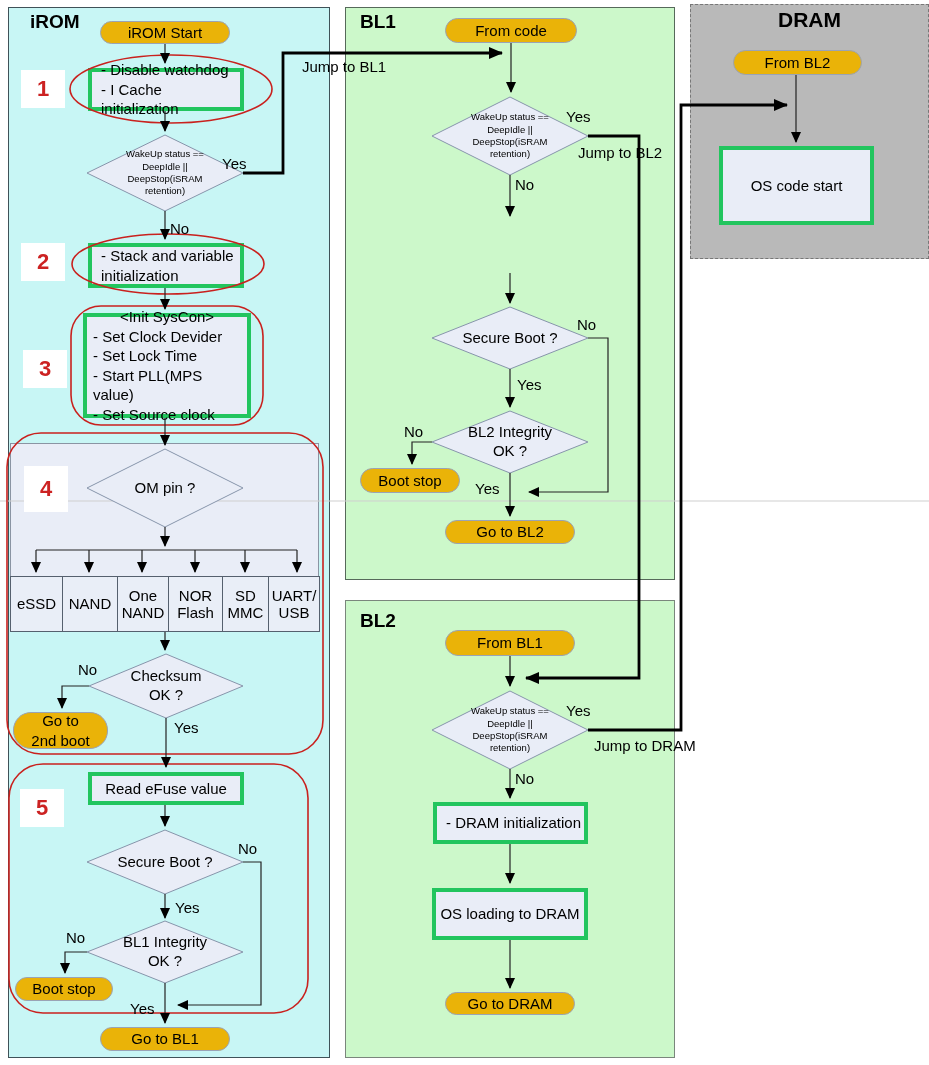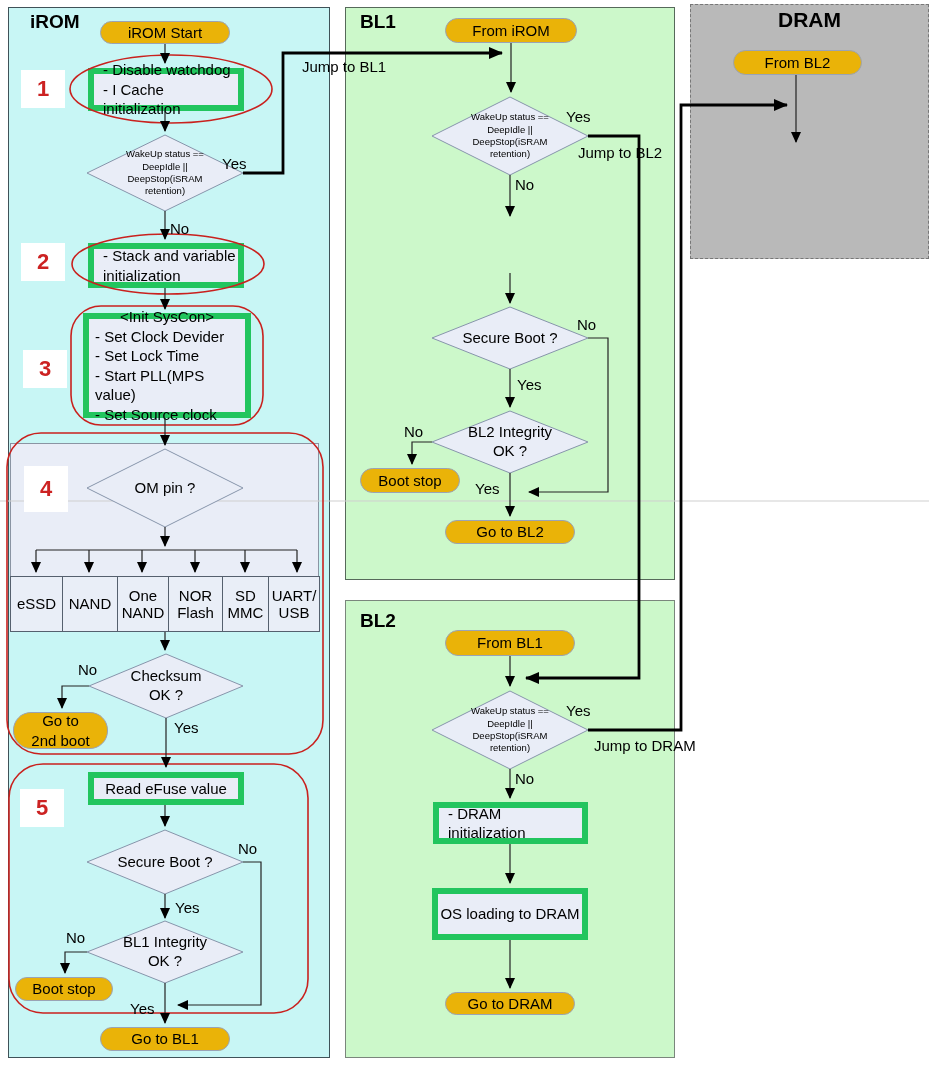--- a/index.html
+++ b/index.html
@@ -2,21 +2,21 @@
 <html><head>
 <meta charset="utf-8">
 <style>
   html,body{margin:0;padding:0;background:#fff;}
   #stage{position:relative;width:929px;height:1065px;background:#fff;overflow:hidden;
          font-family:"Liberation Sans",sans-serif;color:#000;}
   .panel{position:absolute;box-sizing:border-box;}
   .panel-title{position:absolute;font-weight:bold;font-size:19px;}
   .node,.pill,.cell{position:absolute;box-sizing:border-box;display:flex;align-items:center;
          justify-content:center;text-align:center;white-space:pre-line;font-size:15px;line-height:1.3;
-         background:#e9edf7;border:6px solid #22c55e;}
+         background:#e9edf7;border:4px solid #22c55e;}
   .node.left{justify-content:flex-start;text-align:left;padding-left:9px;}
   .pill{background:#eab308;border:1px solid #9aa3b5;border-radius:14px;}
   .cell{background:#e9eef7;border:1px solid #55606e;line-height:1.15;}
   .dtext{position:absolute;display:flex;align-items:center;justify-content:center;text-align:center;
          white-space:pre-line;font-size:15px;line-height:1.25;pointer-events:none;}
   .dtext.small{font-size:9.5px;line-height:1.3;}
   .lbl{position:absolute;font-size:15px;white-space:nowrap;}
   .badge{position:absolute;width:44px;height:38px;background:#fff;color:#cc2222;font-weight:bold;
          font-size:22px;display:flex;align-items:center;justify-content:center;}
   .syscon-title{text-align:center;}
@@ -63,30 +63,31 @@
 MMC</div>
   <div class="cell" style="left:268px;top:576px;width:52px;height:56px;">UART/
 USB</div>
 
   <div class="pill" style="left:13px;top:712px;width:95px;height:37px;border-radius:18px;">Go to
 2nd boot</div>
   <div class="node" style="left:88px;top:772px;width:156px;height:33px;">Read eFuse value</div>
   <div class="pill" style="left:15px;top:977px;width:98px;height:24px;">Boot stop</div>
   <div class="pill" style="left:100px;top:1027px;width:130px;height:24px;text-align:right;">Go to BL1</div>
 
-  <div class="pill" style="left:445px;top:18px;width:132px;height:25px;">From iROM</div>
+  <div class="pill" style="left:445px;top:18px;width:132px;height:25px;">From code</div>
   <div class="pill" style="left:360px;top:468px;width:100px;height:25px;">Boot stop</div>
   <div class="pill" style="left:445px;top:520px;width:130px;height:24px;">Go to BL2</div>
 
   <div class="pill" style="left:445px;top:630px;width:130px;height:26px;">From BL1</div>
   <div class="node left" style="left:433px;top:802px;width:155px;height:42px;">- DRAM initialization</div>
   <div class="node" style="left:432px;top:888px;width:156px;height:52px;">OS loading to DRAM</div>
   <div class="pill" style="left:445px;top:992px;width:130px;height:23px;">Go to DRAM</div>
 
   <div class="pill" style="left:733px;top:50px;width:129px;height:25px;">From BL2</div>
+  <div class="node" style="left:719px;top:146px;width:155px;height:79px;">OS code start</div>
 
   <svg width="929" height="1065" viewBox="0 0 929 1065">
     <defs>
       <marker id="ah9" markerUnits="userSpaceOnUse" markerWidth="11" markerHeight="10" refX="10" refY="5" orient="auto">
         <path d="M0,0 L11,5 L0,10 z" fill="#000"></path>
       </marker>
       <marker id="ah12" markerUnits="userSpaceOnUse" markerWidth="14" markerHeight="12" refX="13" refY="6" orient="auto">
         <path d="M0,0 L14,6 L0,12 z" fill="#000"></path>
       </marker>
     </defs>

